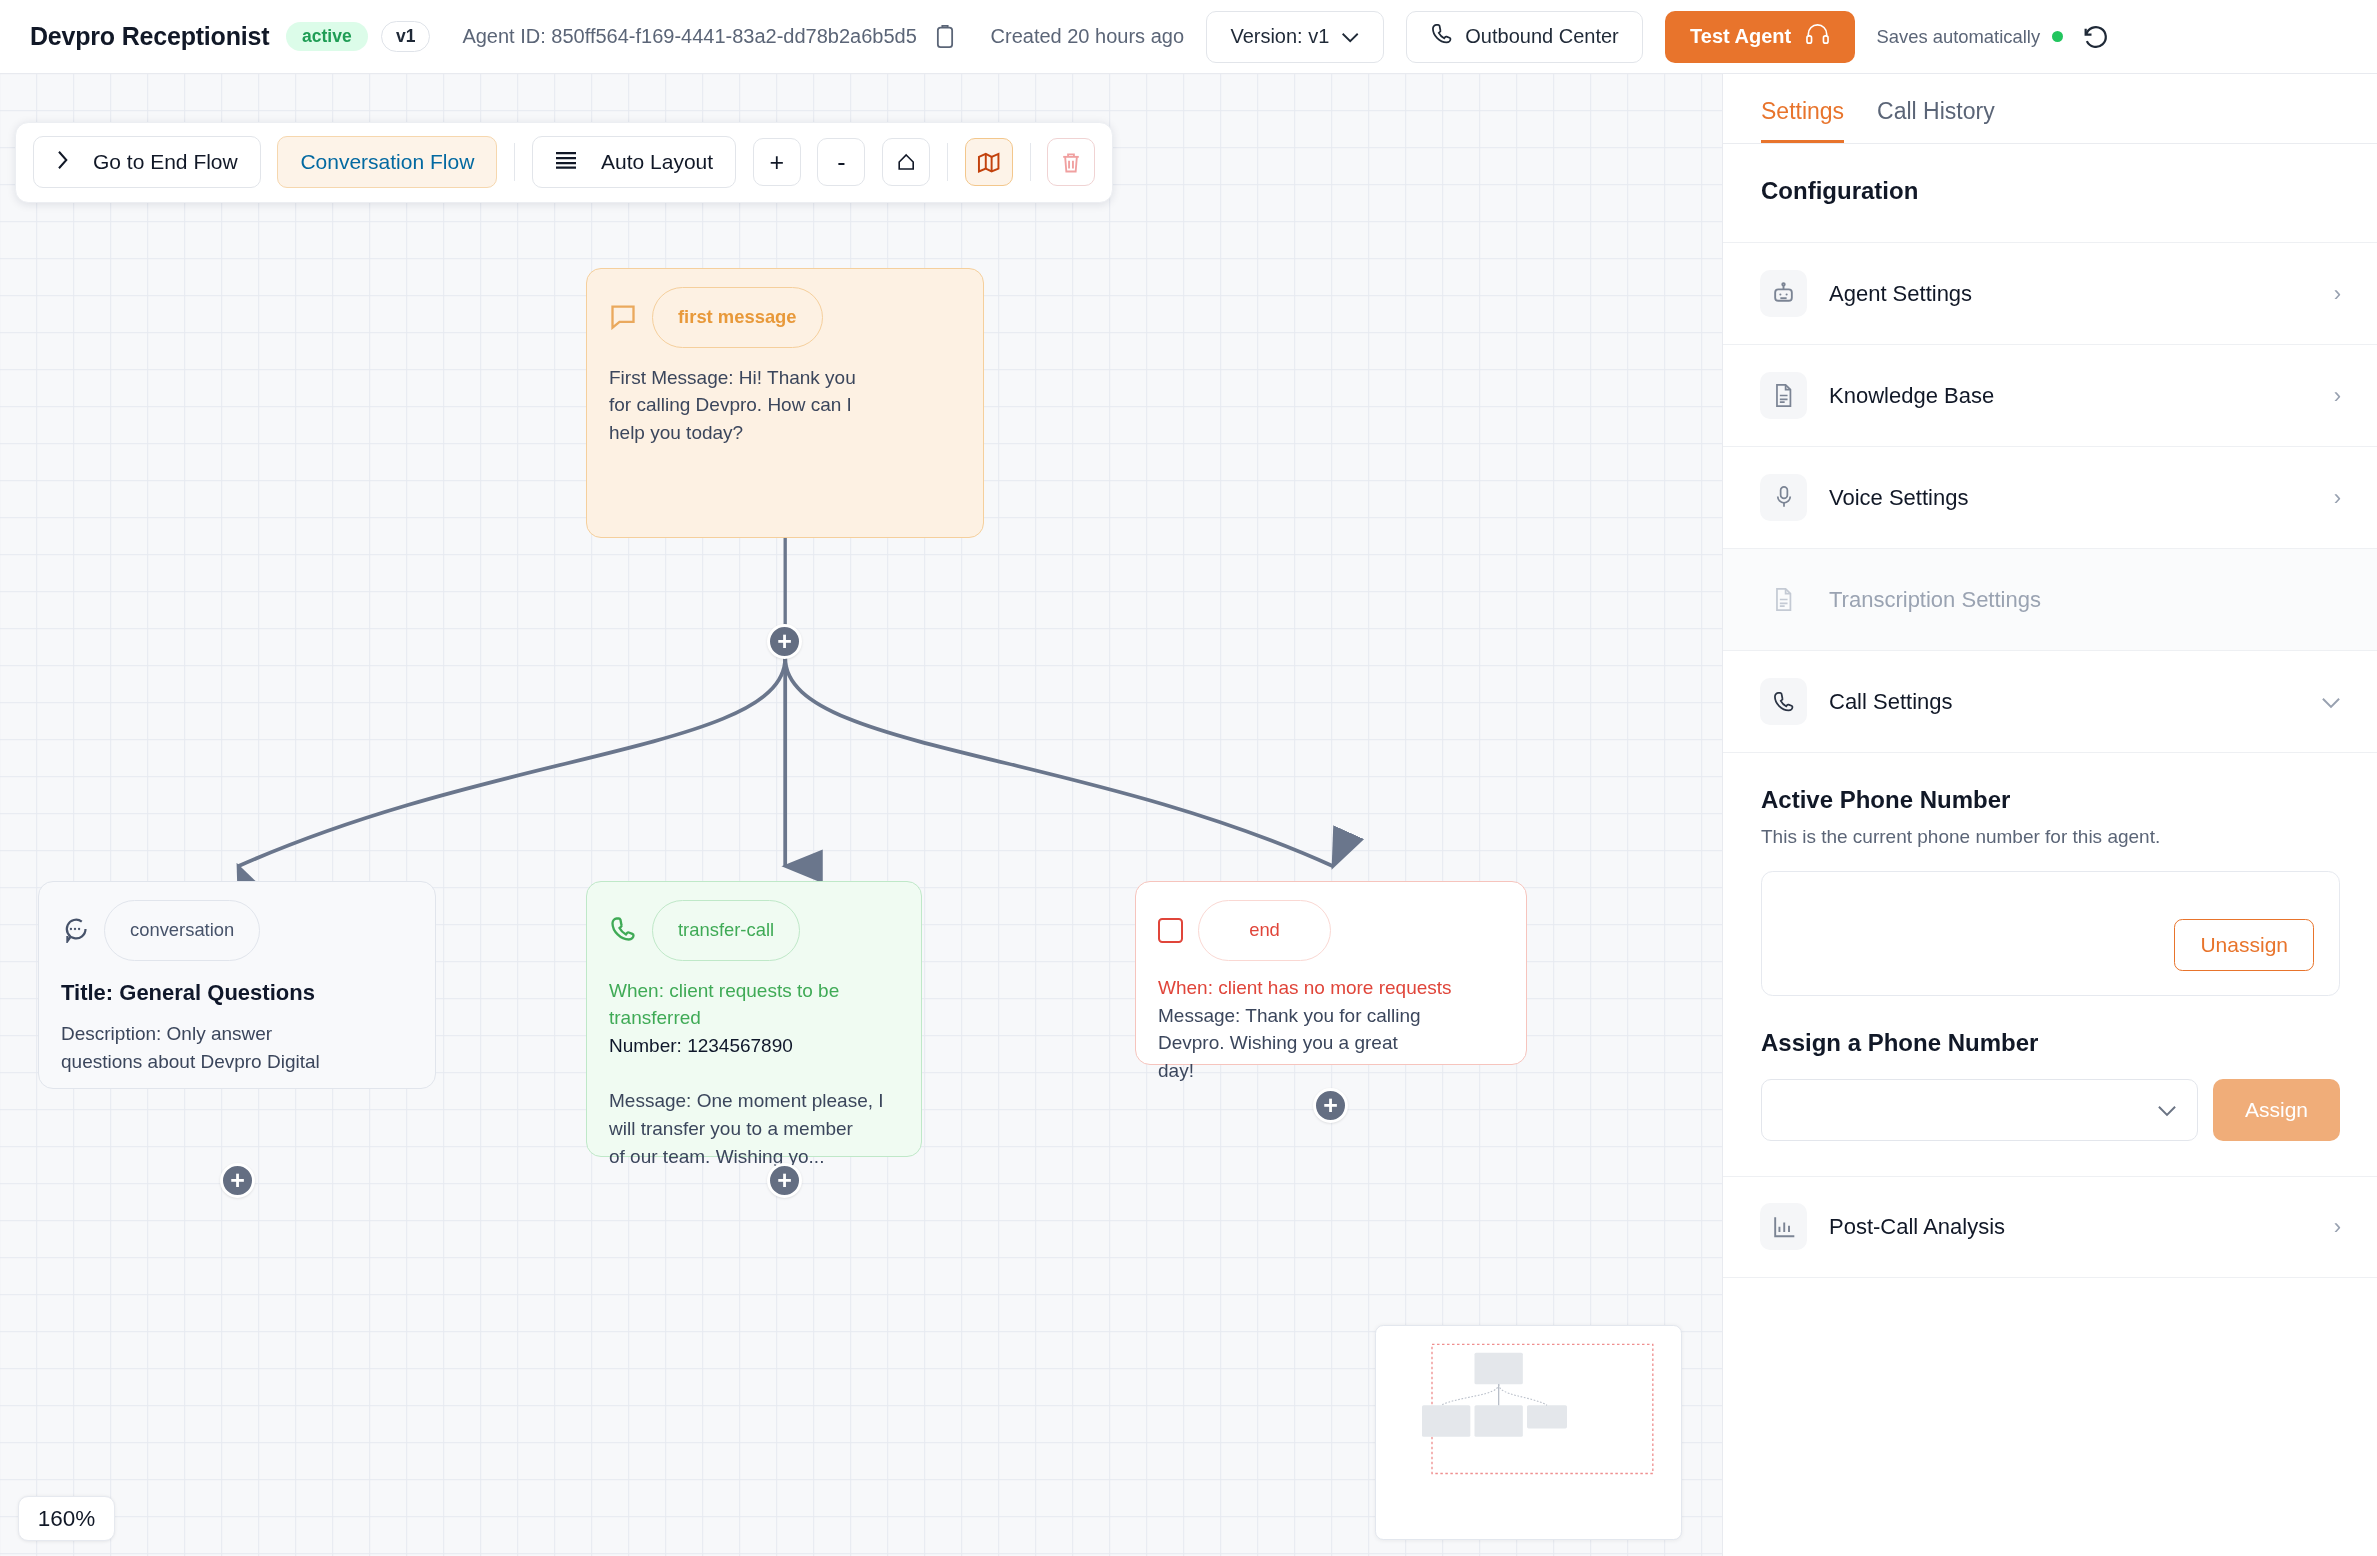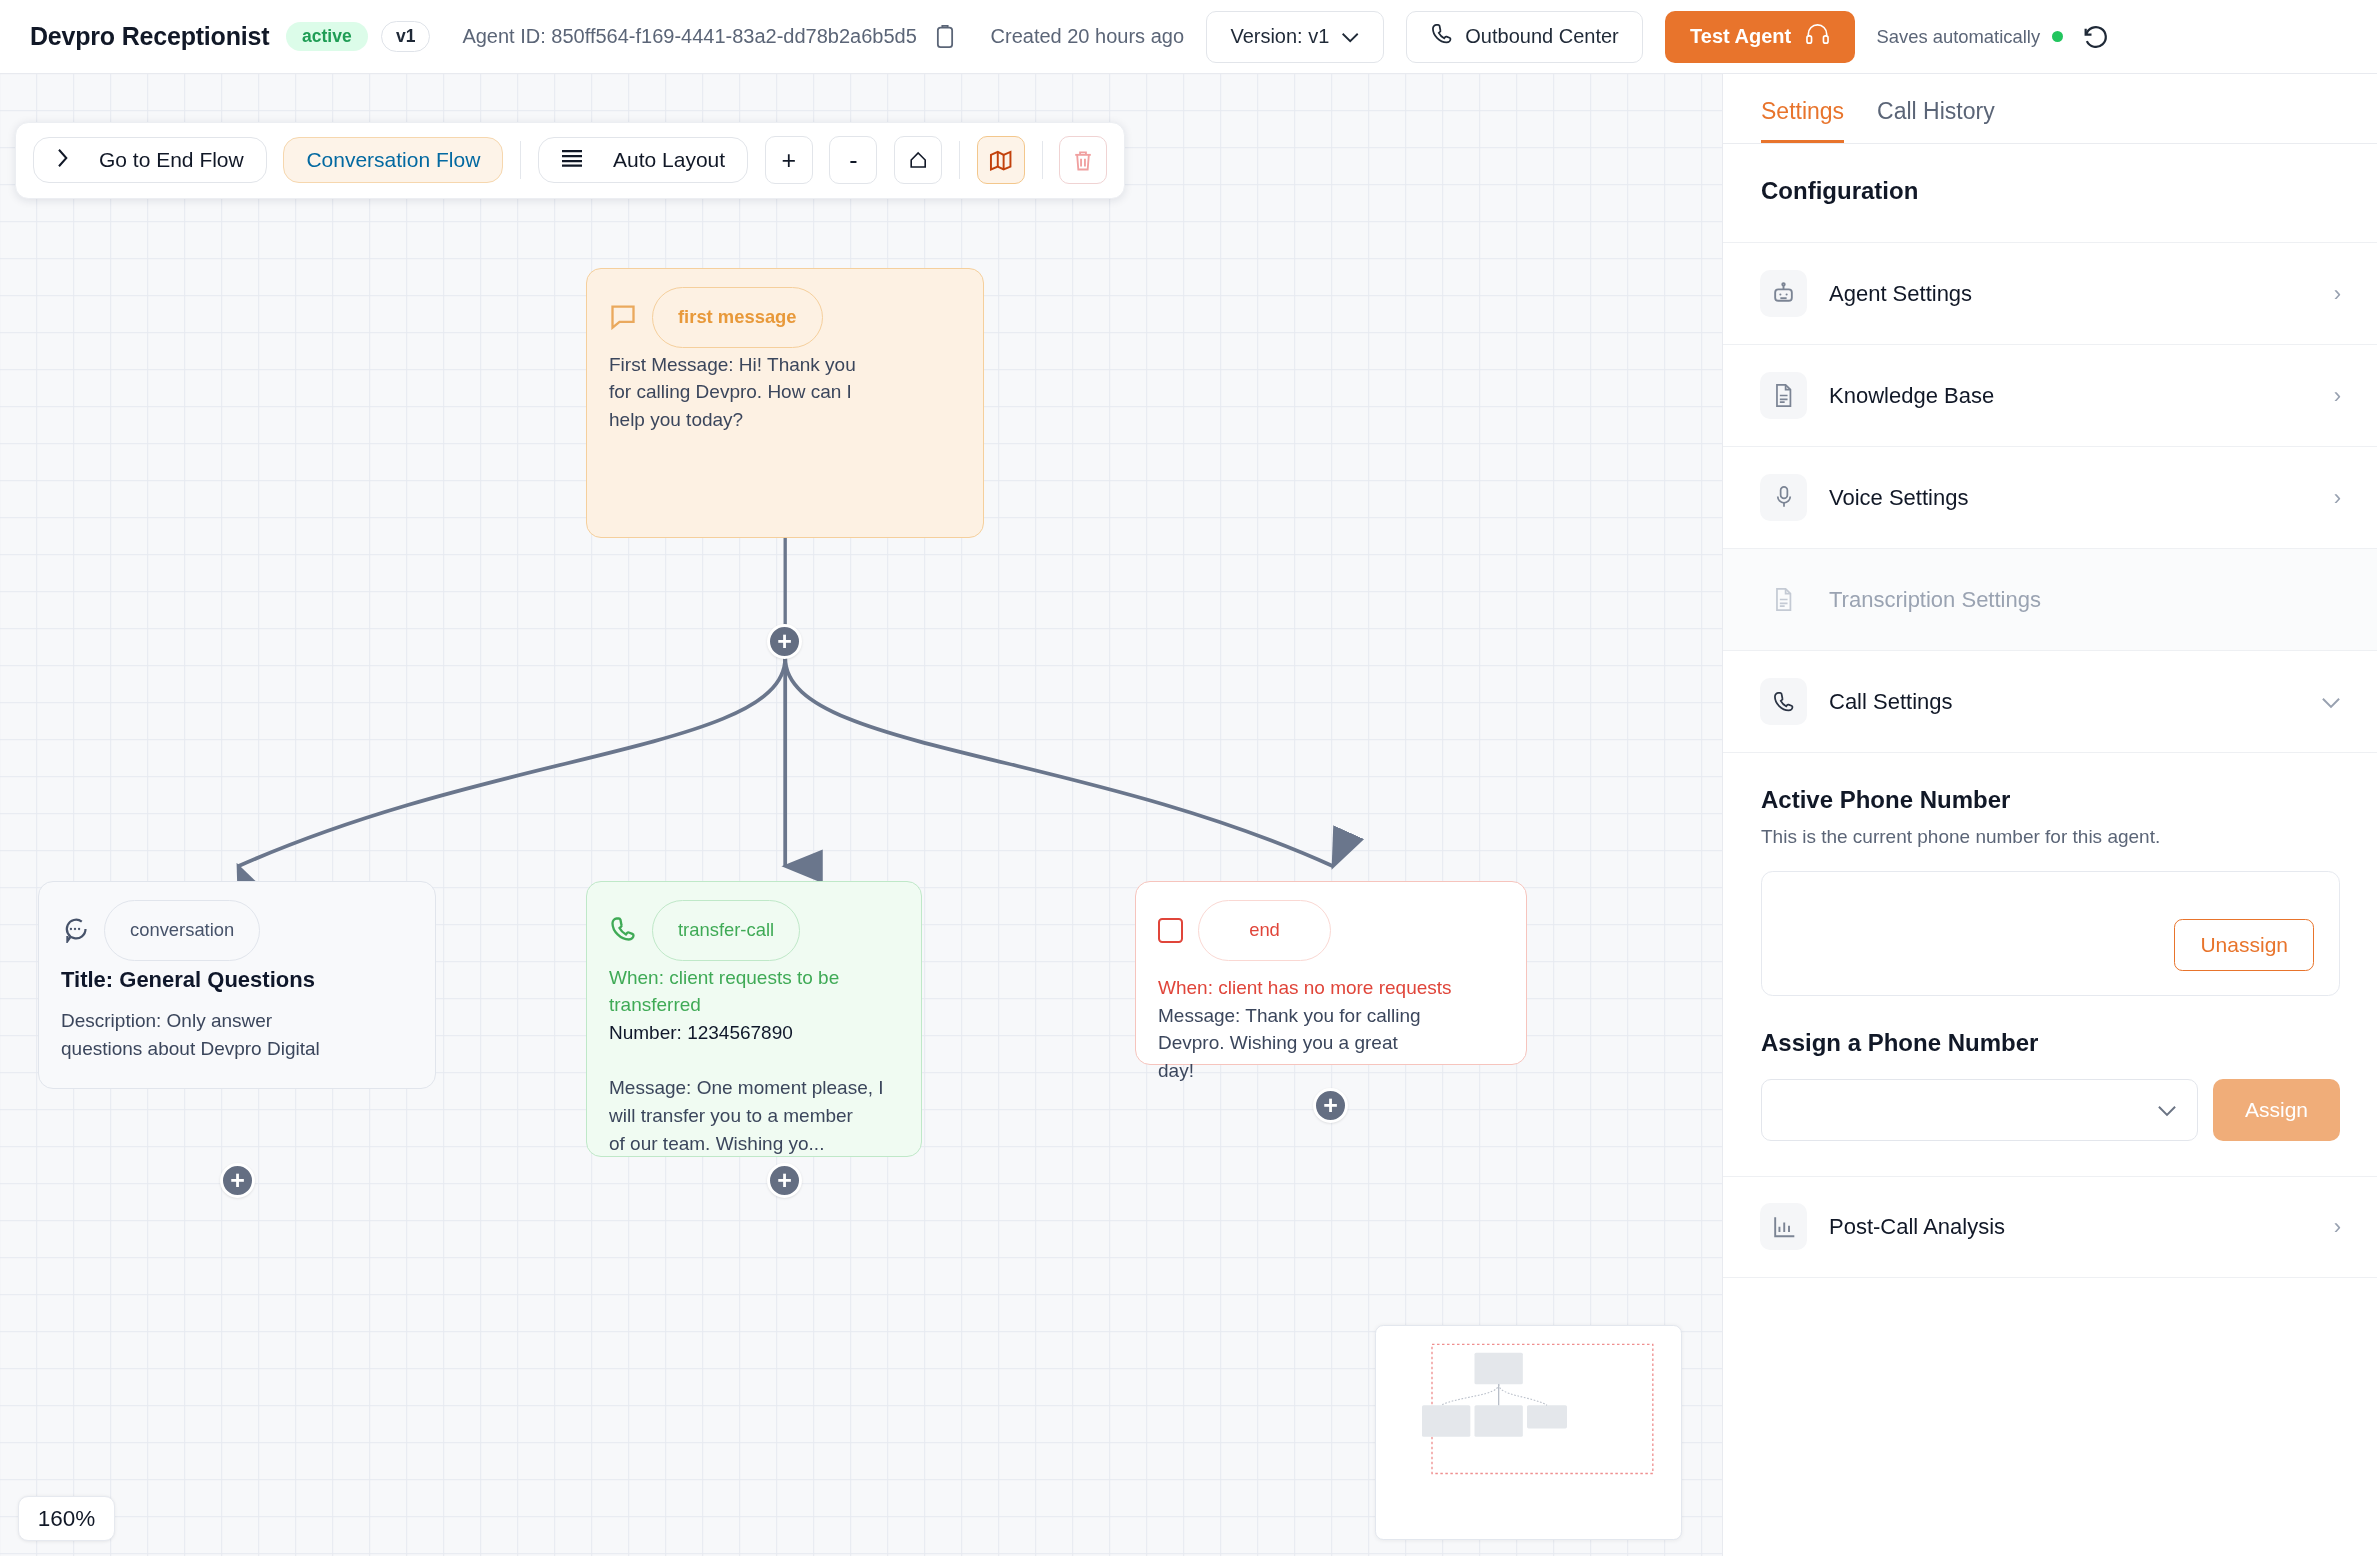--- a/index.html
+++ b/index.html
@@ -100,23 +100,23 @@
   .flow-toolbar {
     position: absolute; left: 15px; top: 48px;
     background: #ffffff;
     border-radius: 13.3px;
     box-shadow: 0 1.7px 8.3px rgba(20,30,60,0.10);
     border: 0.8px solid #eceef2;
     padding: 13.3px 16.7px;
     display: flex; align-items: center; gap: 16.7px;
   }
   .tb-btn {
-    display: flex; align-items: center; justify-content: center; gap: 30px;
+    display: flex; align-items: center; justify-content: center; gap: 24px;
     border: 1.3px solid #e2e5ea; background: #fff;
-    border-radius: 16px; height: 46px; padding: 0 22px;
+    border-radius: 10px; height: 52px; padding: 0 22px;
     font-size: 21px; color: #111827; white-space: nowrap; cursor: pointer;
   }
   .tb-btn.accent {
     background: #fdf3e8; border-color: #f6d7ae; color: #0369a1; font-weight: 500;
   }
   .tb-sq {
     width: 48px; height: 48px; border: 1.3px solid #e2e5ea; background:#fff;
     border-radius: 10px; display:flex; align-items:center; justify-content:center;
     font-size: 25px; color: #111827; cursor: pointer;
   }
@@ -131,21 +131,21 @@
     border: 1.3px solid;
     padding: 18.4px 22px;
     cursor: pointer;
   }
   .node-head { display: flex; align-items: center; gap: 15px; }
   .pill {
     border-radius: 833px; border: 1.3px solid;
     font-size: 18.4px; padding: 20px 25px; line-height: 1;
     min-width: 133px; text-align: center;
   }
-  .node-body { margin-top: 3px; }
+  .node-body { margin-top: 16px; }
   .node-line { font-size: 19px; line-height: 1.45; color: #3b465c; }
   .node-line.strong { font-size: 22px; font-weight: bold; color: #0f172a; }
 
   
   .node.first { background:#fdf1e3; border-color:#f5cf9c; }
   .node.first .pill { border-color:#f5cf9c; color:#e8993a; background:#fdf1e3; font-weight: bold;}
   .node.conv  { background:#f8f9fb; border-color:#e1e5ec; }
   .node.conv .pill { border-color:#e1e5ec; color:#47536a; background:#f8f9fb; }
   .node.transfer { background:#f0fbf2; border-color:#bfe8c8; }
   .node.transfer .pill { border-color:#bfe8c8; color:#3faa56; background:#f0fbf2; }

